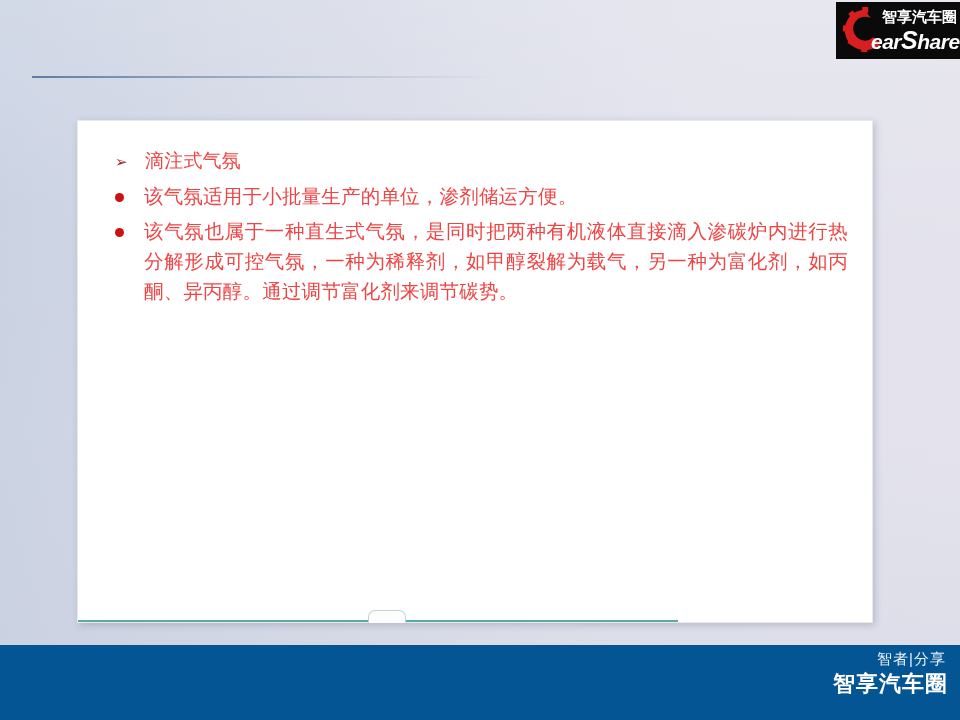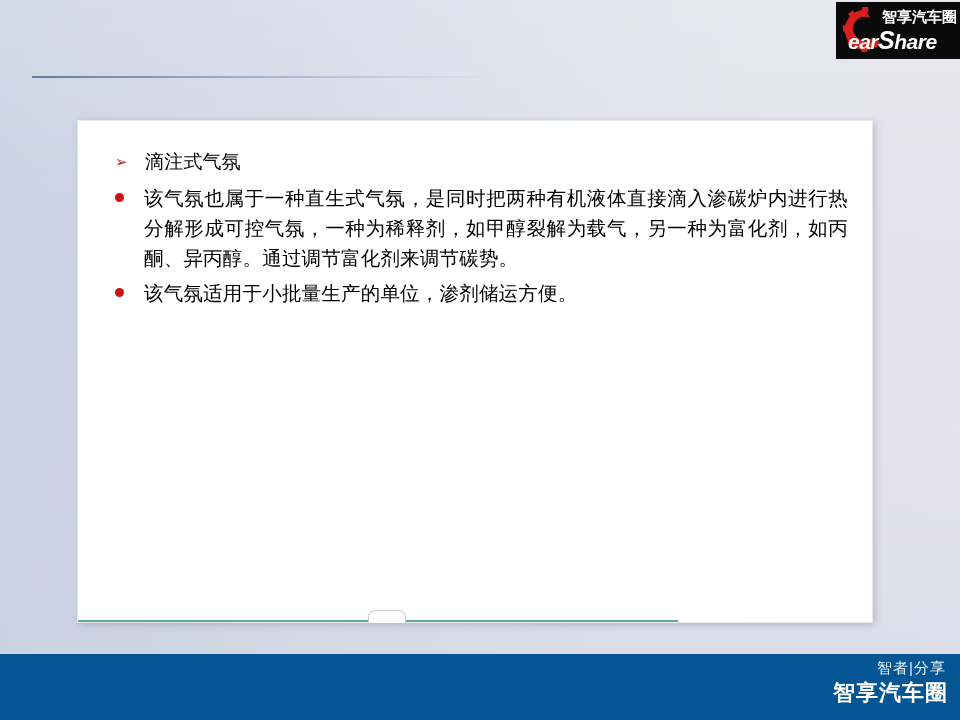--- a/index.html
+++ b/index.html
@@ -77,21 +77,21 @@
     top: 6px;
     color: #ffffff;
     font-size: 15px;
     letter-spacing: 0px;
     font-weight: 700;
     line-height: 18px;
     white-space: nowrap;
   }
   .logo-en {
     position: absolute;
-    left: 12px;
+    left: 35px;
     top: 25px;
     color: #ffffff;
     font-size: 21px;
     font-weight: 700;
     font-style: italic;
     line-height: 26px;
     white-space: nowrap;
     letter-spacing: -0.5px;
   }
   .logo-en .big {
@@ -169,42 +169,42 @@
     margin-left: 1px;
     vertical-align: middle;
     position: relative;
     top: -2px;
   }
 
   .bullet-text {
     flex: 1 1 auto;
     font-size: 19.5px;
     line-height: 30px;
-    color: #000000;
-    font-family: Liberation Sans, sans-serif;
+    color: #ef4444;
+    font-family: Liberation Mono, monospace;
     letter-spacing: 0.2px;
     text-align: justify;
   }
   .bullet-row.lvl1 .bullet-text {
     font-size: 19px;
   }
   .bullet-row.lvl1 {
     margin-bottom: 6px;
   }
   .bullet-row.para {
     margin-bottom: 5px;
   }
 
   
   .footer-bar {
     position: absolute;
     left: 0;
     bottom: 0;
     width: 960px;
-    height: 66px;
+    height: 75px;
     background: #045593;
   }
   .footer-top {
     position: absolute;
     right: 14px;
     top: 4px;
     color: #eaf2fa;
     font-size: 15px;
     letter-spacing: 1px;
     line-height: 20px;
@@ -249,26 +249,26 @@
 
     <div class="bullet-list">
 
       <div class="bullet-row lvl1">
         <div class="marker arrow">➢</div>
         <div class="bullet-text">滴注式气氛</div>
       </div>
 
       <div class="bullet-row para">
         <div class="marker"><span class="dot"></span></div>
-        <div class="bullet-text">该气氛也属于一种直生式气氛，是同时把两种有机液体直接滴入渗碳炉内进行热分解形成可控气氛，一种为稀释剂，如甲醇裂解为载气，另一种为富化剂，如丙酮、异丙醇。通过调节富化剂来调节碳势。</div>
+        <div class="bullet-text">该气氛适用于小批量生产的单位，渗剂储运方便。</div>
       </div>
 
       <div class="bullet-row para">
         <div class="marker"><span class="dot"></span></div>
-        <div class="bullet-text">该气氛适用于小批量生产的单位，渗剂储运方便。</div>
+        <div class="bullet-text">该气氛也属于一种直生式气氛，是同时把两种有机液体直接滴入渗碳炉内进行热分解形成可控气氛，一种为稀释剂，如甲醇裂解为载气，另一种为富化剂，如丙酮、异丙醇。通过调节富化剂来调节碳势。</div>
       </div>
 
     </div>
 
     <div class="panel-bottom-line"></div>
     <div class="panel-tab"></div>
   </div>
 
   <div class="footer-bar">
     <div class="footer-top">智者|分享</div>

